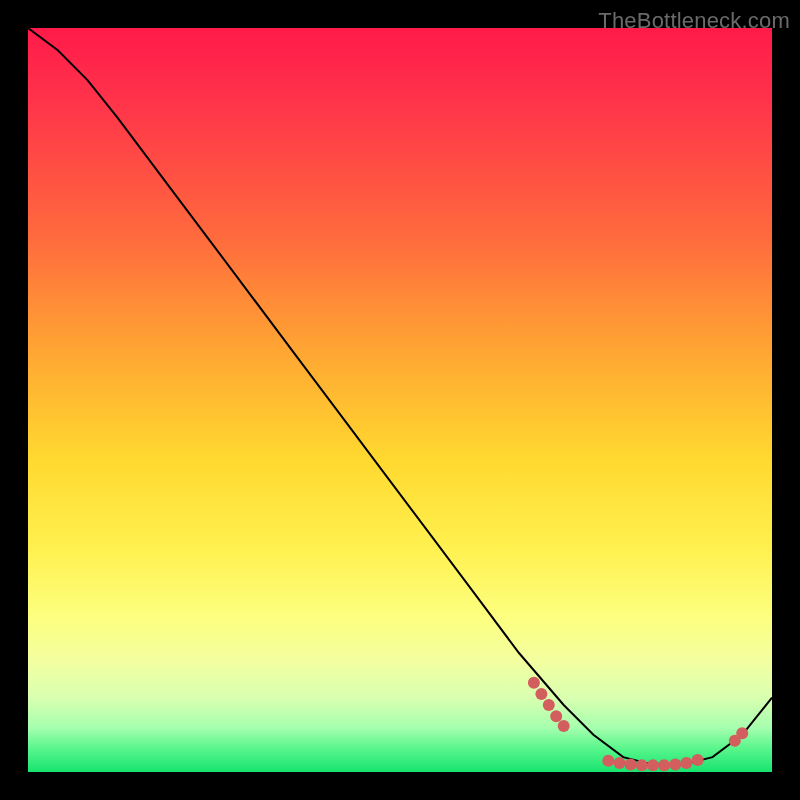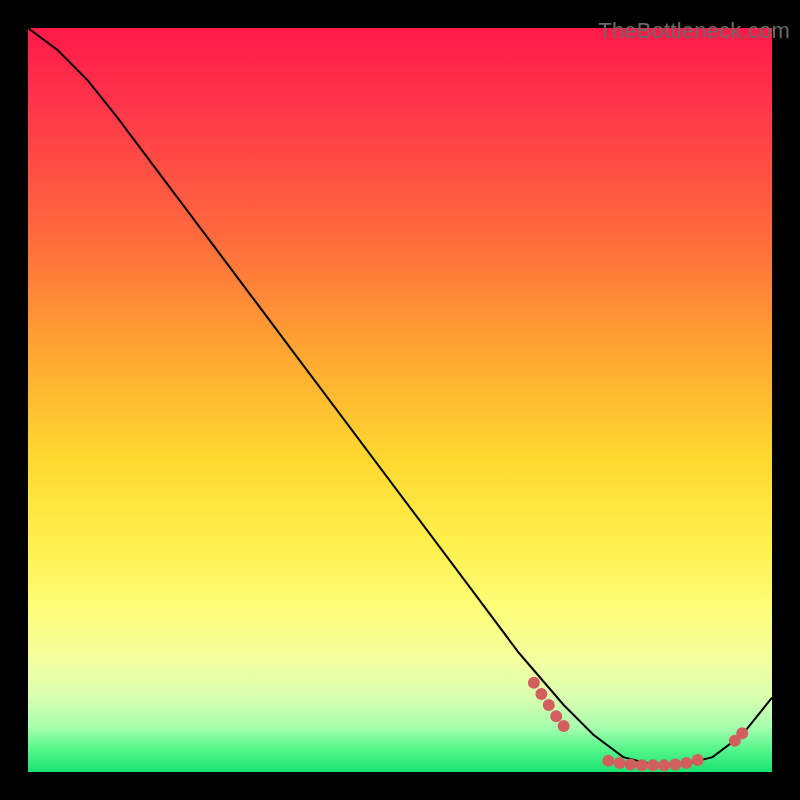--- a/index.html
+++ b/index.html
@@ -12,21 +12,21 @@
     overflow: hidden;
   }
   .frame {
     position: relative;
     width: 800px;
     height: 800px;
     background: #000;
   }
   .watermark {
     position: absolute;
-    top: 18px;
+    top: 8px;
     right: 10px;
     color: #6a6a6a;
     font-size: 22px;
     font-weight: 500;
     letter-spacing: 0.2px;
     z-index: 10;
   }
   .plot-area {
     position: absolute;
     left: 28px;

